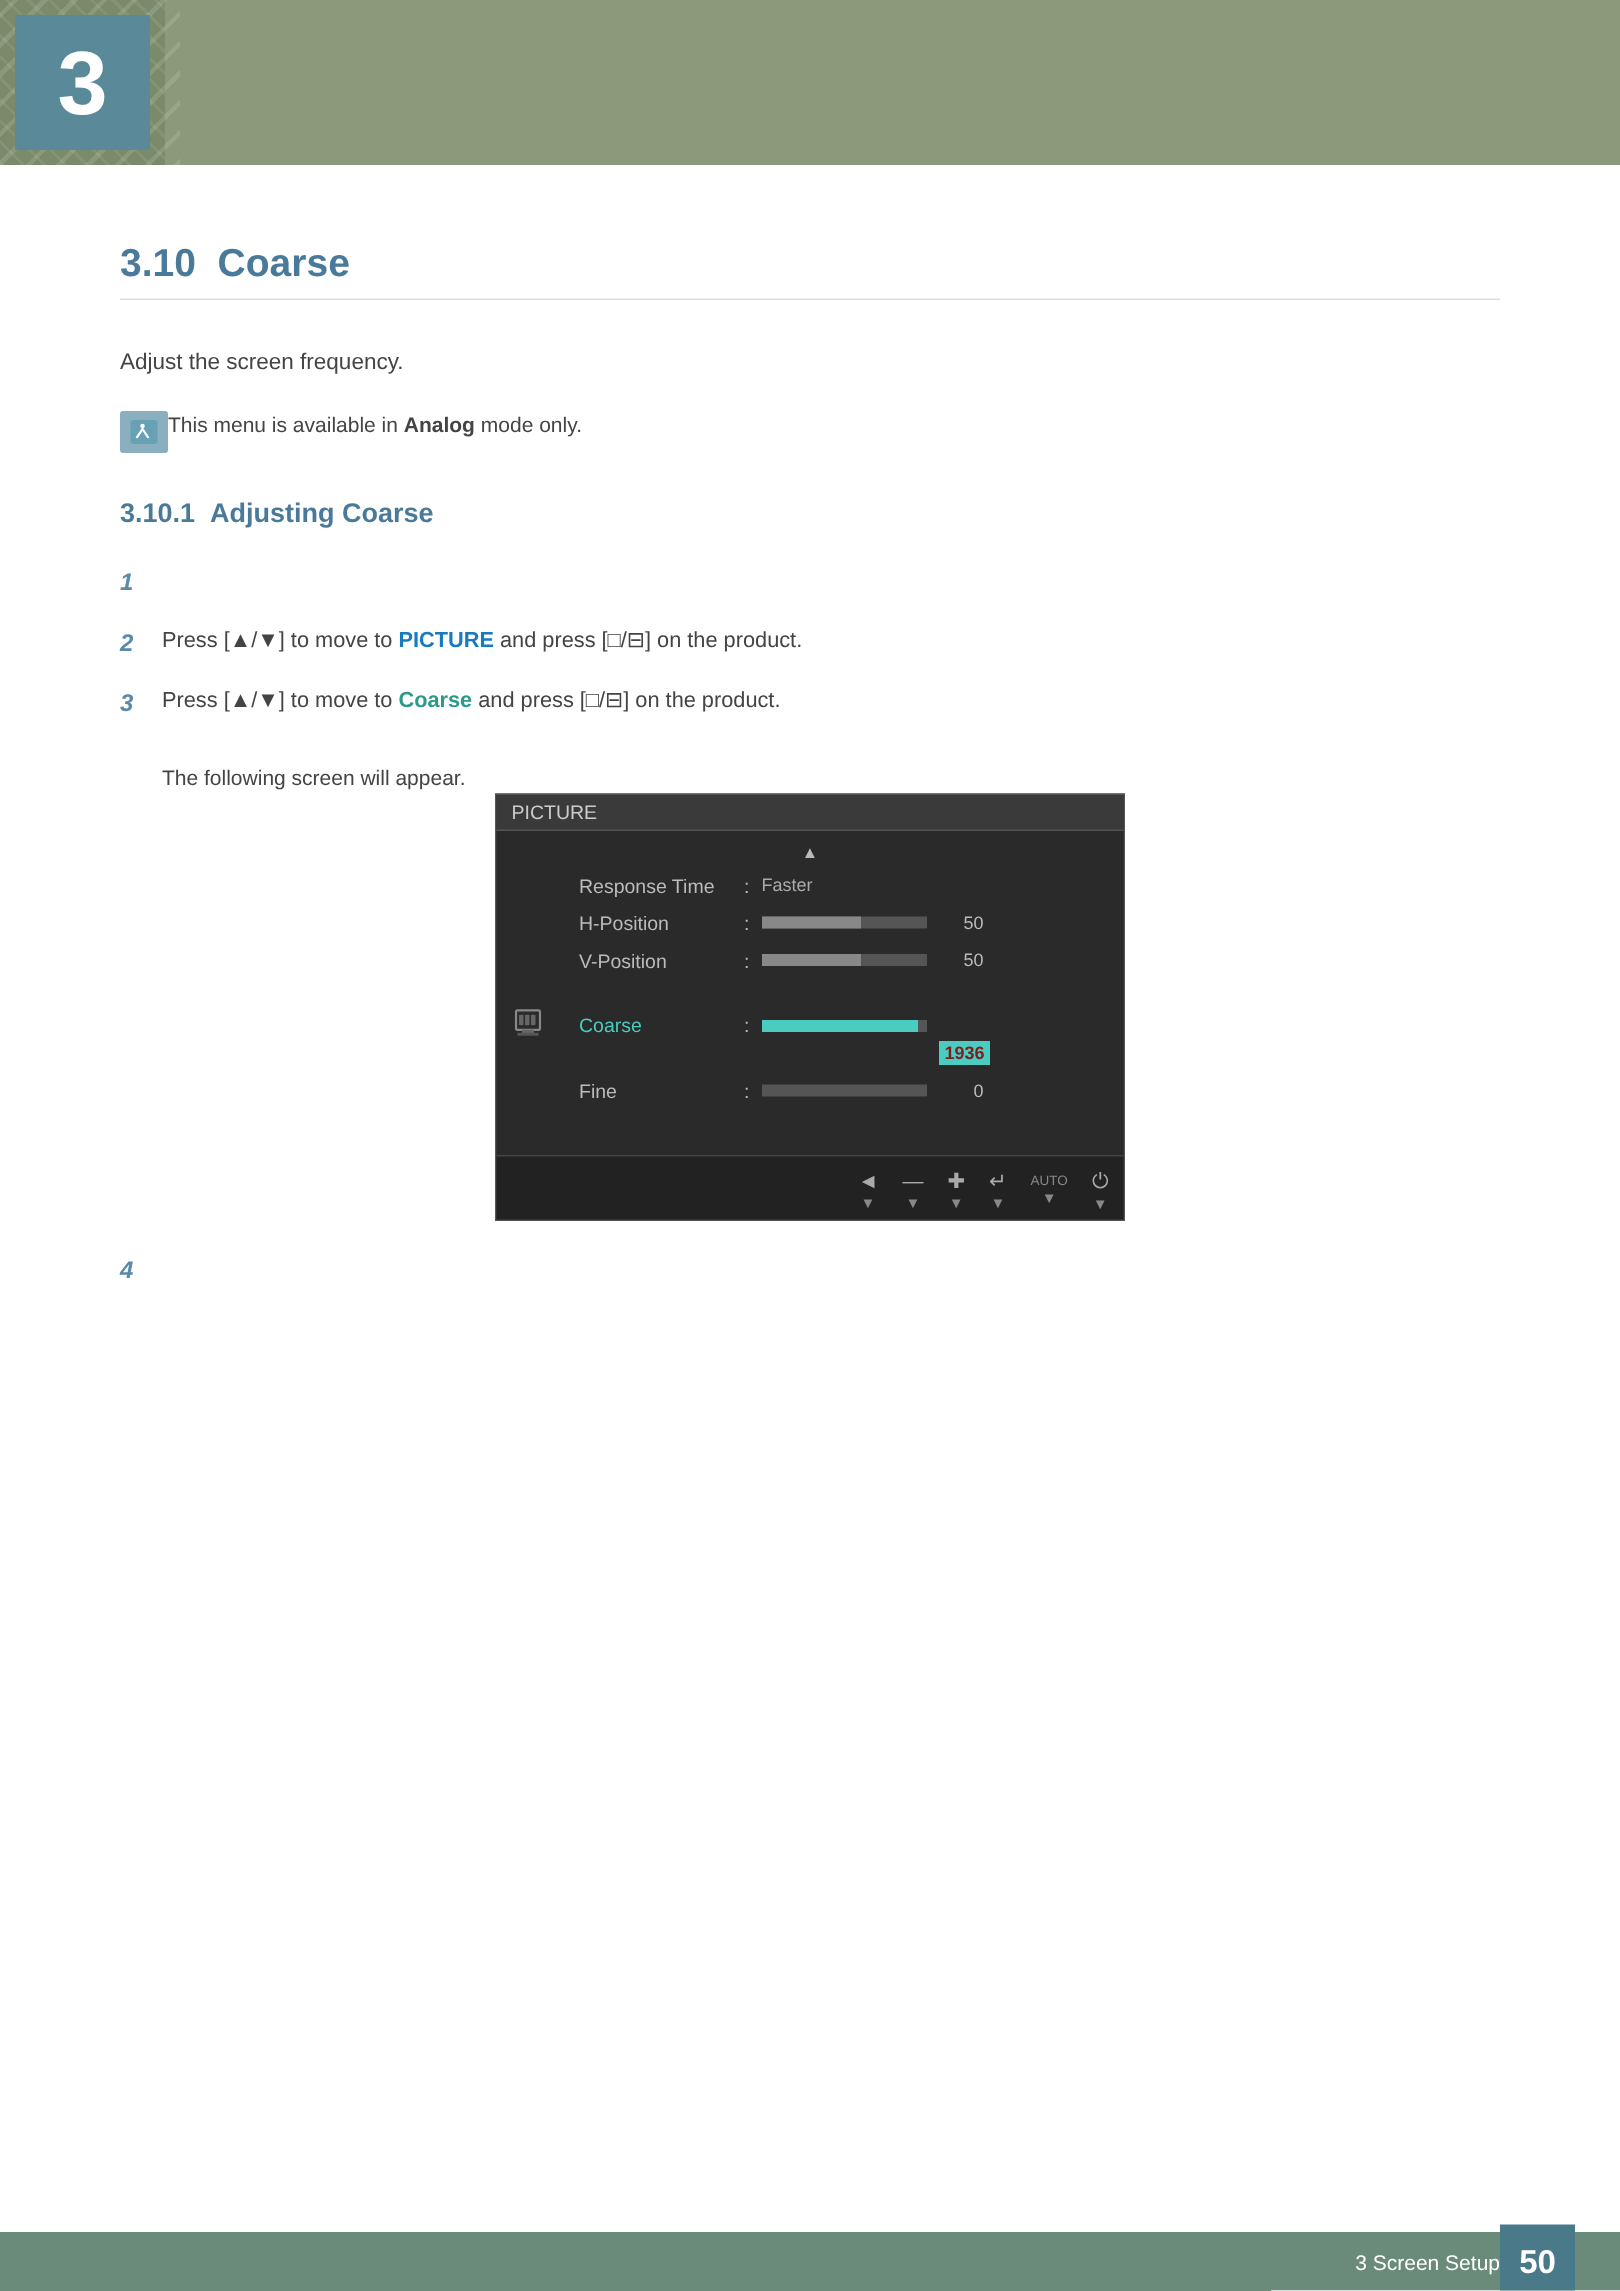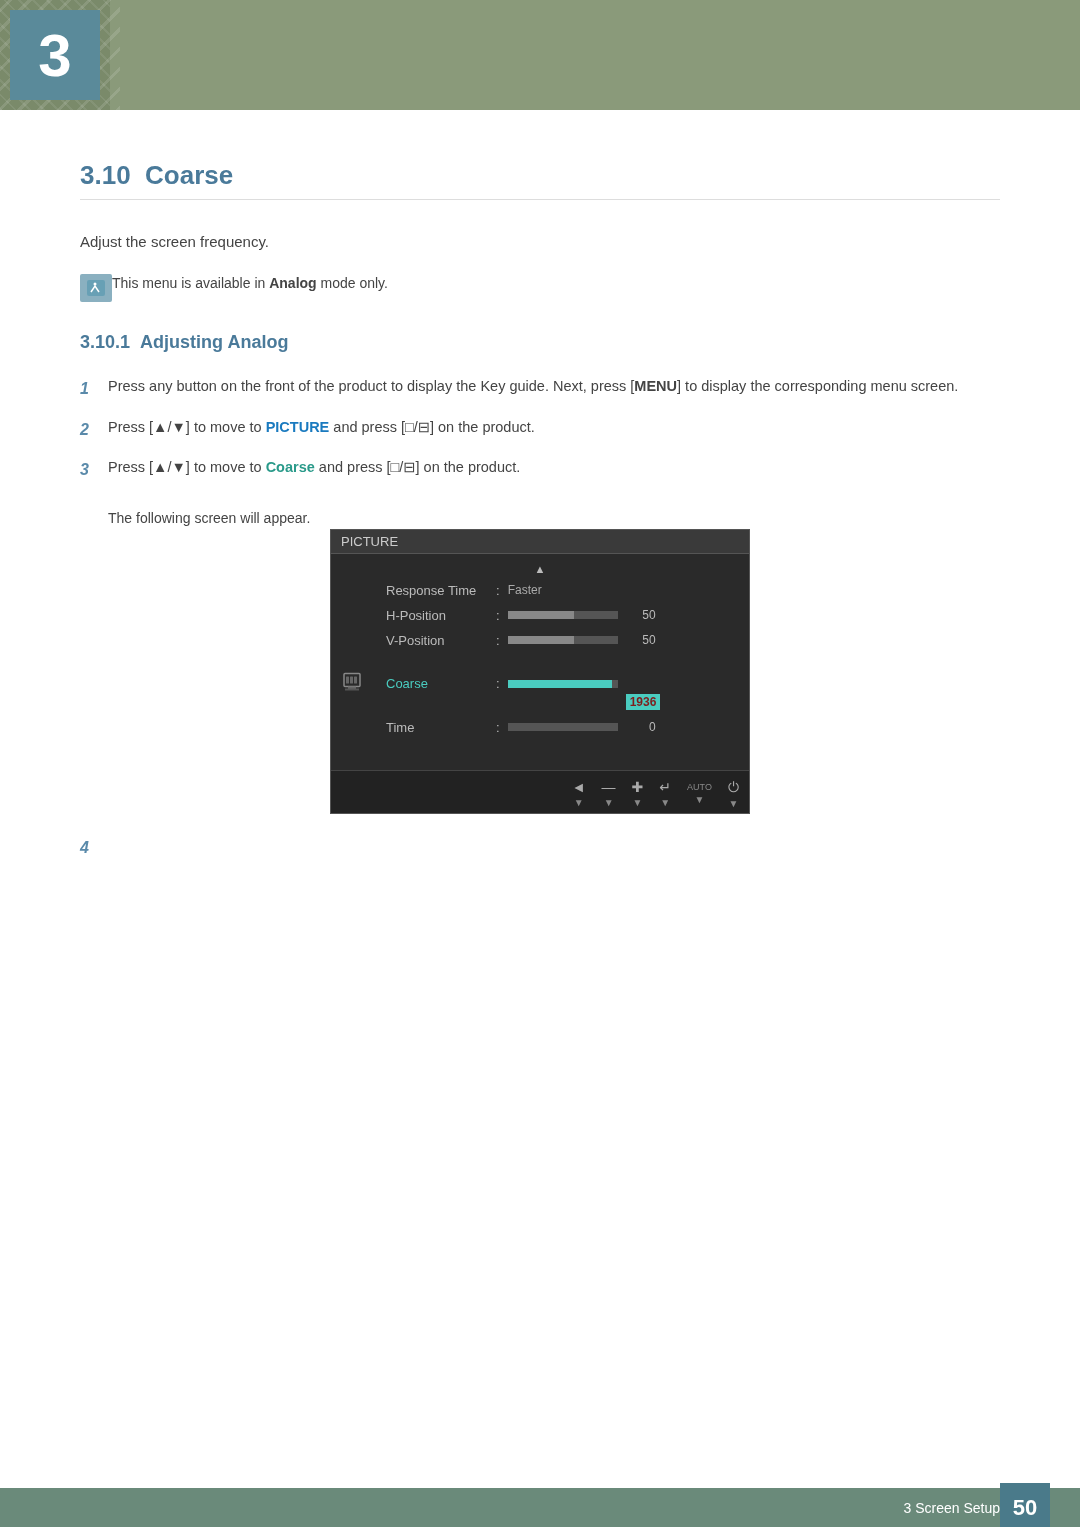--- a/index.html
+++ b/index.html
@@ -400,29 +400,26 @@
         <path d="M6 14 L10 8 L14 14" stroke="#fff" stroke-width="1.5" fill="none"></path>
         <circle cx="10" cy="6" r="1.5" fill="#fff"></circle>
       </svg>
     </div>
     <p class="note-text">
       This menu is available in <strong>Analog</strong> mode only.
     </p>
   </div>
 
   <div class="subsection-heading">
-    <span>3.10.1</span>&nbsp;&nbsp;<span>Adjusting Analog</span>
+    <span>3.10.1</span>&nbsp;&nbsp;<span>Adjusting Coarse</span>
   </div>
 
   <ul class="steps-list">
     <li>
       <span class="step-num">1</span>
-      <span class="step-text">
-        Press any button on the front of the product to display the Key guide. Next, press [<span class="bold-key">MENU</span>] to display the corresponding menu screen.
-      </span>
     </li>
     <li>
       <span class="step-num">2</span>
       <span class="step-text">
         Press [▲/▼] to move to <span class="highlight-blue">PICTURE</span> and press [□/⊟] on the product.
       </span>
     </li>
     <li>
       <span class="step-num">3</span>
       <span class="step-text">
@@ -484,21 +481,21 @@
         <span class="menu-item-colon">:</span>
         <div class="menu-bar-container">
           <div class="progress-bar-bg">
             <div class="progress-bar-fill" style="width:95%; background:#4accc0;"></div>
           </div>
           <span class="menu-value highlight">1936</span>
         </div>
       </div>
 
       <div class="menu-item">
-        <span class="menu-item-label">Time</span>
+        <span class="menu-item-label">Fine</span>
         <span class="menu-item-colon">:</span>
         <div class="menu-bar-container">
           <div class="progress-bar-bg">
             <div class="progress-bar-fill gray" style="width:0%;"></div>
           </div>
           <span class="menu-value">0</span>
         </div>
       </div>
 
       <div style="height:30px;"></div>

